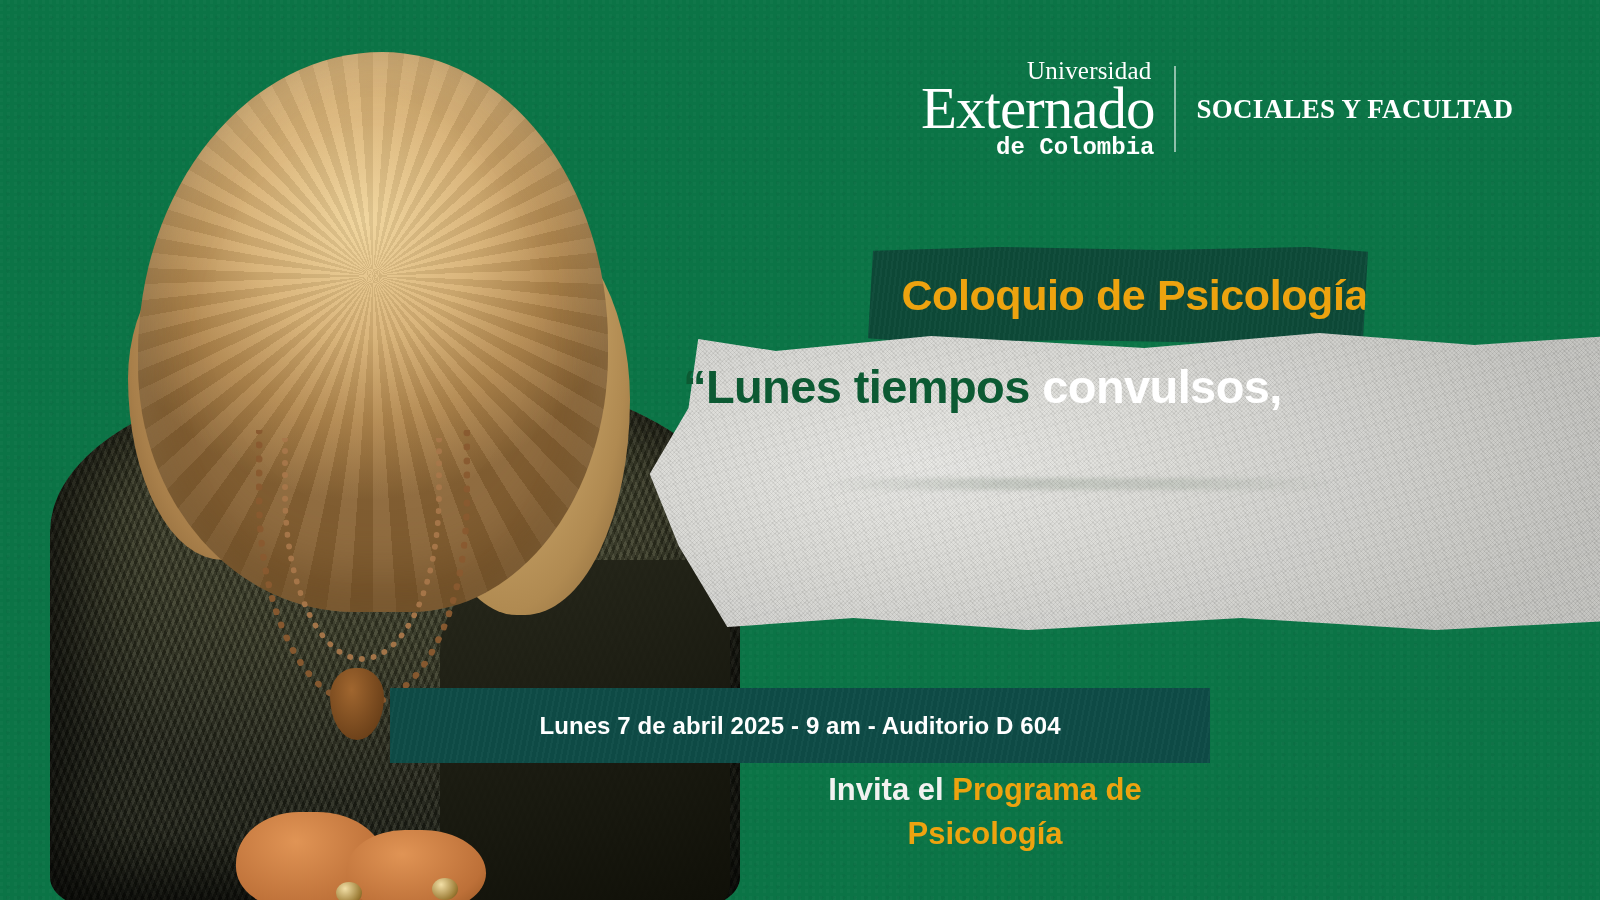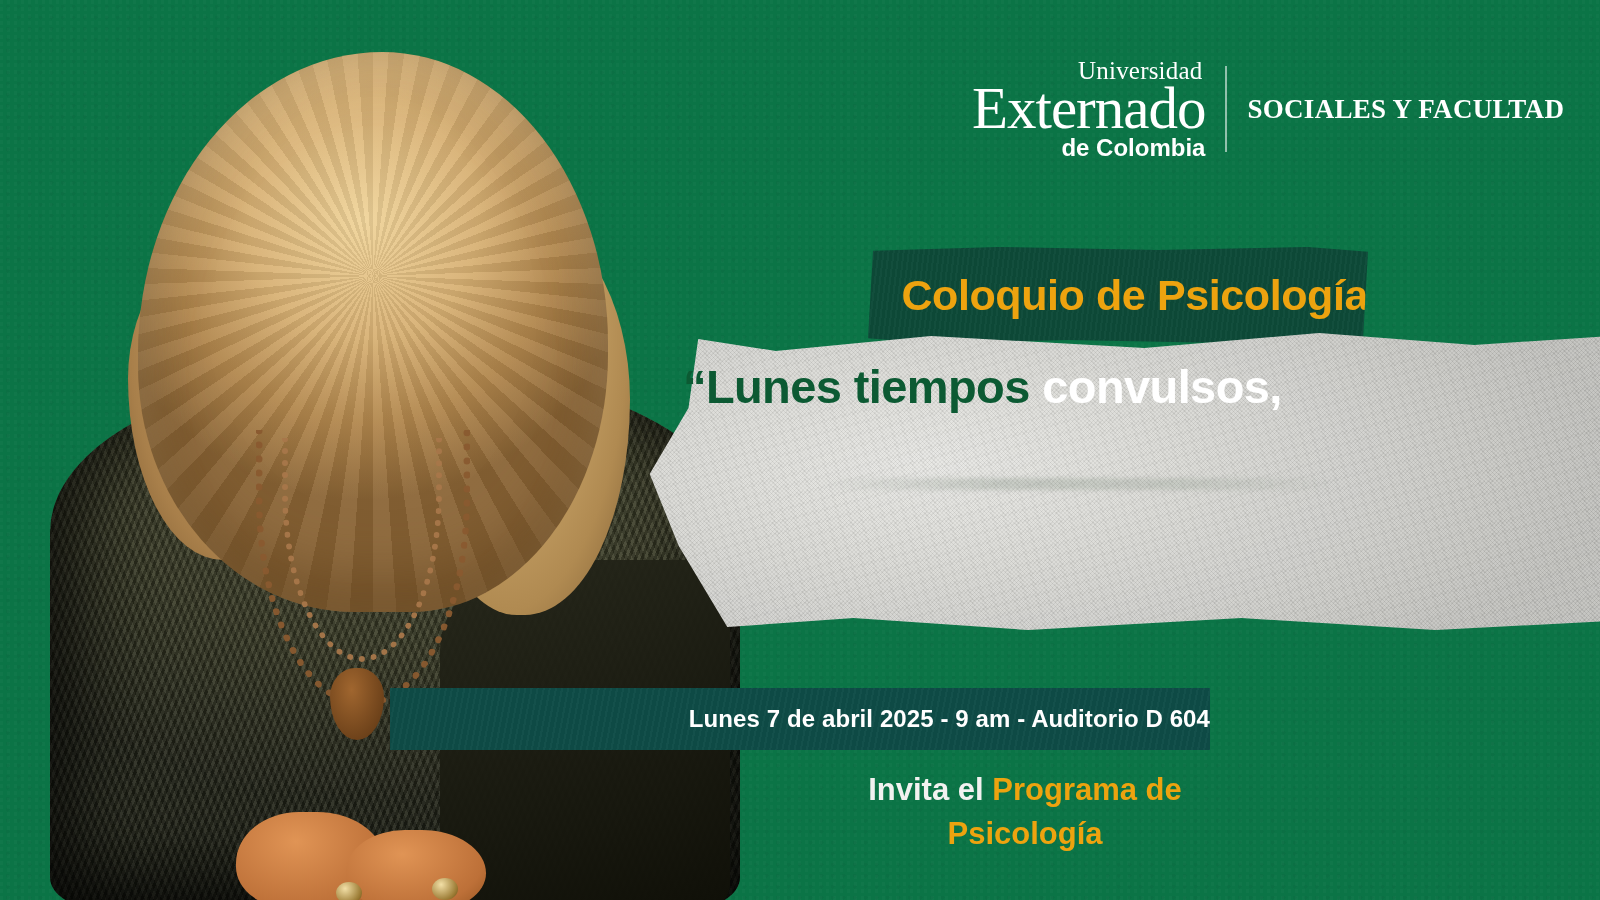--- a/index.html
+++ b/index.html
@@ -220,21 +220,21 @@
     height: 22px;
     background: radial-gradient(circle at 35% 30%, #f2dfa6 0%, #9a7a33 70%, #5d4717 100%);
     border-radius: 50%;
   }
   .ring.r1 { left: 100px; top: 82px; }
   .ring.r2 { left: 196px; top: 78px; }
 
   
   .logo-block {
     position: absolute;
-    left: 972px;
+    left: 921px;
     top: 58px;
     display: flex;
     align-items: center;
     gap: 20px;
   }
   .logo-uni {
     text-align: right;
     color: #ffffff;
     line-height: 1;
   }
@@ -248,21 +248,21 @@
   }
   .logo-externado {
     font-family: "Liberation Serif", serif;
     font-size: 59px;
     font-weight: 400;
     letter-spacing: -1px;
     display: block;
     margin: -4px 0 -2px 0;
   }
   .logo-colombia {
-    font-family: Liberation Sans, sans-serif;
+    font-family: Liberation Mono, monospace;
     font-size: 24px;
     font-weight: 700;
     display: block;
     margin-top: -2px;
   }
   .logo-divider {
     width: 2px;
     height: 86px;
     background: rgba(255,255,255,0.55);
   }
@@ -352,48 +352,47 @@
     font-weight: 700;
     line-height: 1.22;
   }
 
   
   .date-banner {
     position: absolute;
     left: 390px;
     top: 688px;
     width: 820px;
-    height: 62px;
+    height: 75px;
     background:
       repeating-linear-gradient(101deg, rgba(255,255,255,0.022) 0 2px, rgba(0,0,0,0.03) 2px 6px),
       #0E4C47;
     display: flex;
     align-items: center;
-    justify-content: flex-end;
+    justify-content: center;
   }
   .date-text {
     color: #ffffff;
     font-size: 24px;
     font-weight: 700;
     letter-spacing: .1px;
     white-space: nowrap;
   }
 
   
   .invite {
     position: absolute;
     left: 740px;
     top: 768px;
     width: 490px;
     text-align: center;
     font-size: 31px;
     font-weight: 700;
     line-height: 1.42;
     color: #F2F2F0;
-    padding-left: 40px;
   }
   .invite .amber { color: #EDA30F; }
 </style>
 </head>
 <body>
 
 <div id="poster">
 
   <div class="bg-noise"></div>
 

